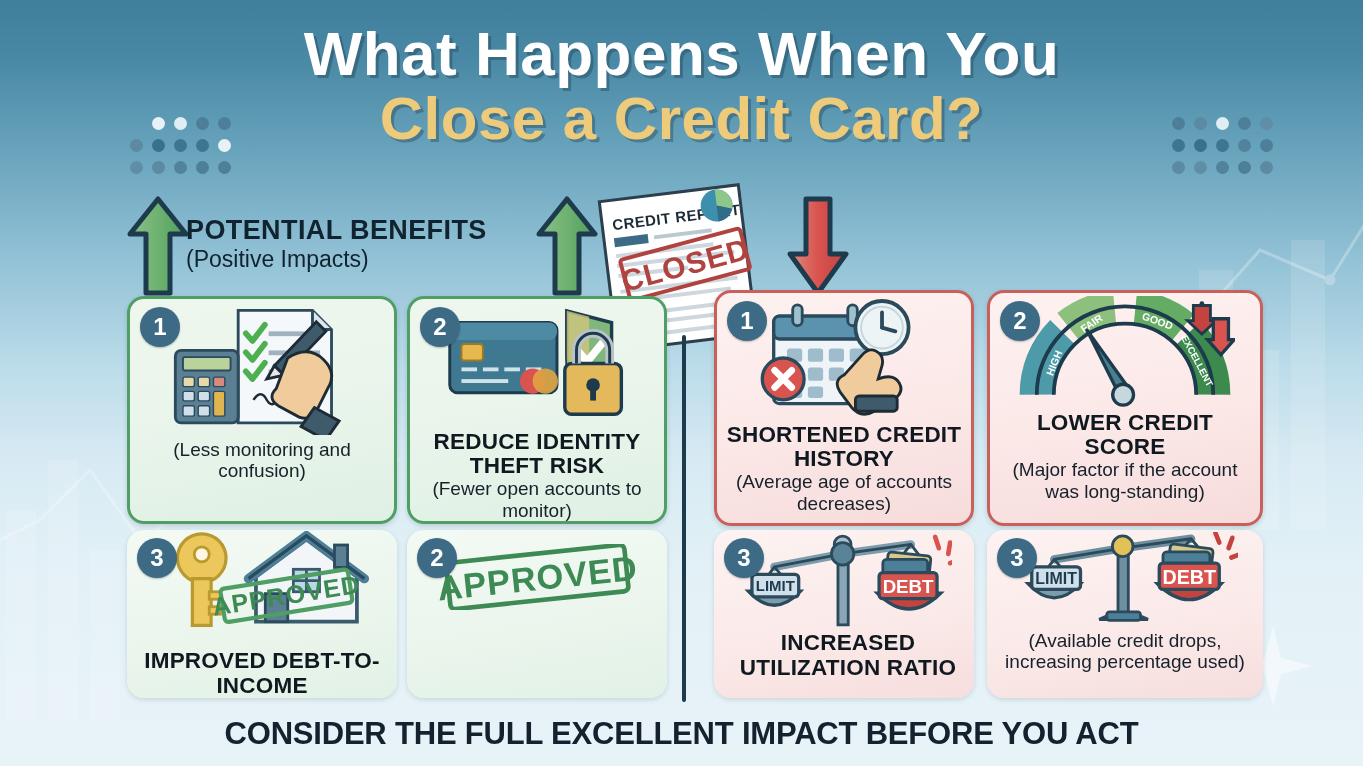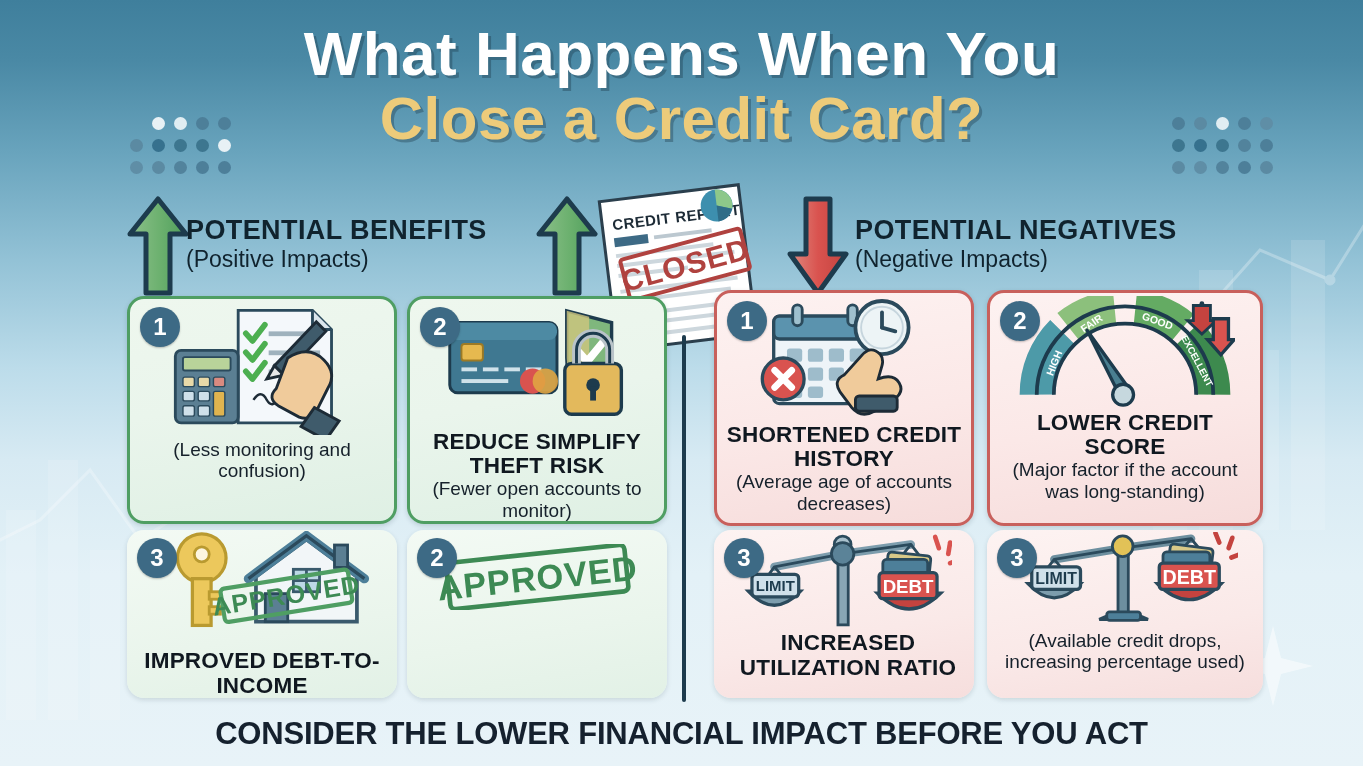--- a/index.html
+++ b/index.html
@@ -188,24 +188,20 @@
           <stop offset="50%" stop-color="#d9534f"></stop>
           <stop offset="100%" stop-color="#c4433f"></stop>
     </linearGradient>
       </defs>
     <path d="M34 97 L62 58 L46 58 L46 3 L22 3 L22 58 L6 58 Z" fill="url(#ra)" stroke="#1d3b4d" stroke-width="5" stroke-linejoin="round"></path>
   </svg>
 
   <div class="sec" id="sec-benefits">
     <div class="h1">POTENTIAL BENEFITS</div>
     <div class="h2">(Positive Impacts)</div>
-  </div>
-  <div class="sec" id="sec-negatives">
-    <div class="h1">POTENTIAL NEGATIVES</div>
-    <div class="h2">(Negative Impacts)</div>
   </div>
 
   <div style="position:absolute; left:596px; top:188px; width:175px; height:160px; transform:rotate(-7deg);">
     <svg viewBox="0 0 175 160" style="width:100%;height:100%;">
       <g>
         <rect x="12" y="4" width="140" height="150" fill="#ffffff" stroke="#2b3f4d" stroke-width="3"></rect>
         <text x="22" y="34" font-family="Liberation Sans, sans-serif" font-size="15" font-weight="bold" fill="#1d2b36" letter-spacing=".5">CREDIT REPORT</text>
         <rect x="22" y="42" width="34" height="9" fill="#3d6a85"></rect>
         <rect x="62" y="44" width="58" height="4" fill="#bcc8d0"></rect>
         <rect x="22" y="58" width="98" height="4" fill="#cdd7dd"></rect>
@@ -285,21 +281,21 @@
         <path d="M130 8 L176 20 L176 56 q0 28 -23 40 q-23 -12 -23 -40 Z" fill="#7fb77d" stroke="#1d3b4d" stroke-width="3.5"></path>
         <path d="M130 8 L153 14 L153 96 q-23 -12 -23 -40 Z" fill="#cfc57e" opacity=".8"></path>
         <path d="M142 50 l9 10 18 -22" stroke="#ffffff" stroke-width="8" fill="none" stroke-linecap="round" stroke-linejoin="round"></path>
         <rect x="128" y="62" width="58" height="52" rx="7" fill="#e3b95c" stroke="#1d3b4d" stroke-width="3.5"></rect>
         <path d="M140 62 v-14 a17 17 0 0 1 34 0 v14" fill="none" stroke="#b9c3c9" stroke-width="9"></path>
         <path d="M140 62 v-14 a17 17 0 0 1 34 0 v14" fill="none" stroke="#1d3b4d" stroke-width="3"></path>
         <circle cx="157" cy="84" r="7" fill="#1d3b4d"></circle>
         <rect x="154" y="86" width="6" height="14" fill="#1d3b4d"></rect>
       </svg>
     </div>
-    <div class="ctitle">REDUCE SIMPLIFY THEFT RISK</div>
+    <div class="ctitle">REDUCE IDENTITY THEFT RISK</div>
     <div class="csub">(Fewer open accounts to monitor)</div>
   </div>
 
   <div class="card plain-pos" style="left:127px; top:530px; width:270px; height:168px;">
     <div class="badge">3</div>
     <div class="art" style="height:105px;">
       <svg viewBox="0 0 230 105" style="width:215px;height:100px;">
 
         <path d="M108 48 L162 8 L216 48 L216 96 L108 96 Z" fill="#f2f6f8" stroke="#3a5a6d" stroke-width="4"></path>
         <path d="M100 50 L162 4 L224 50" fill="none" stroke="#4d7f99" stroke-width="10" stroke-linecap="round" stroke-linejoin="round"></path>
@@ -456,15 +452,15 @@
           <line x1="220" y1="10" x2="216" y2="0"></line>
           <line x1="230" y1="16" x2="234" y2="5"></line>
           <line x1="233" y1="26" x2="244" y2="22"></line>
         </g>
       </svg>
     </div>
     <div class="ctitle"></div>
     <div class="csub">(Available credit drops, increasing percentage used)</div>
   </div>
 
-  <div id="footer">CONSIDER THE LOWER FINANCIAL IMPACT BEFORE YOU ACT</div>
+  <div id="footer">CONSIDER THE FULL EXCELLENT IMPACT BEFORE YOU ACT</div>
 
 </div>
 
 </body></html>

